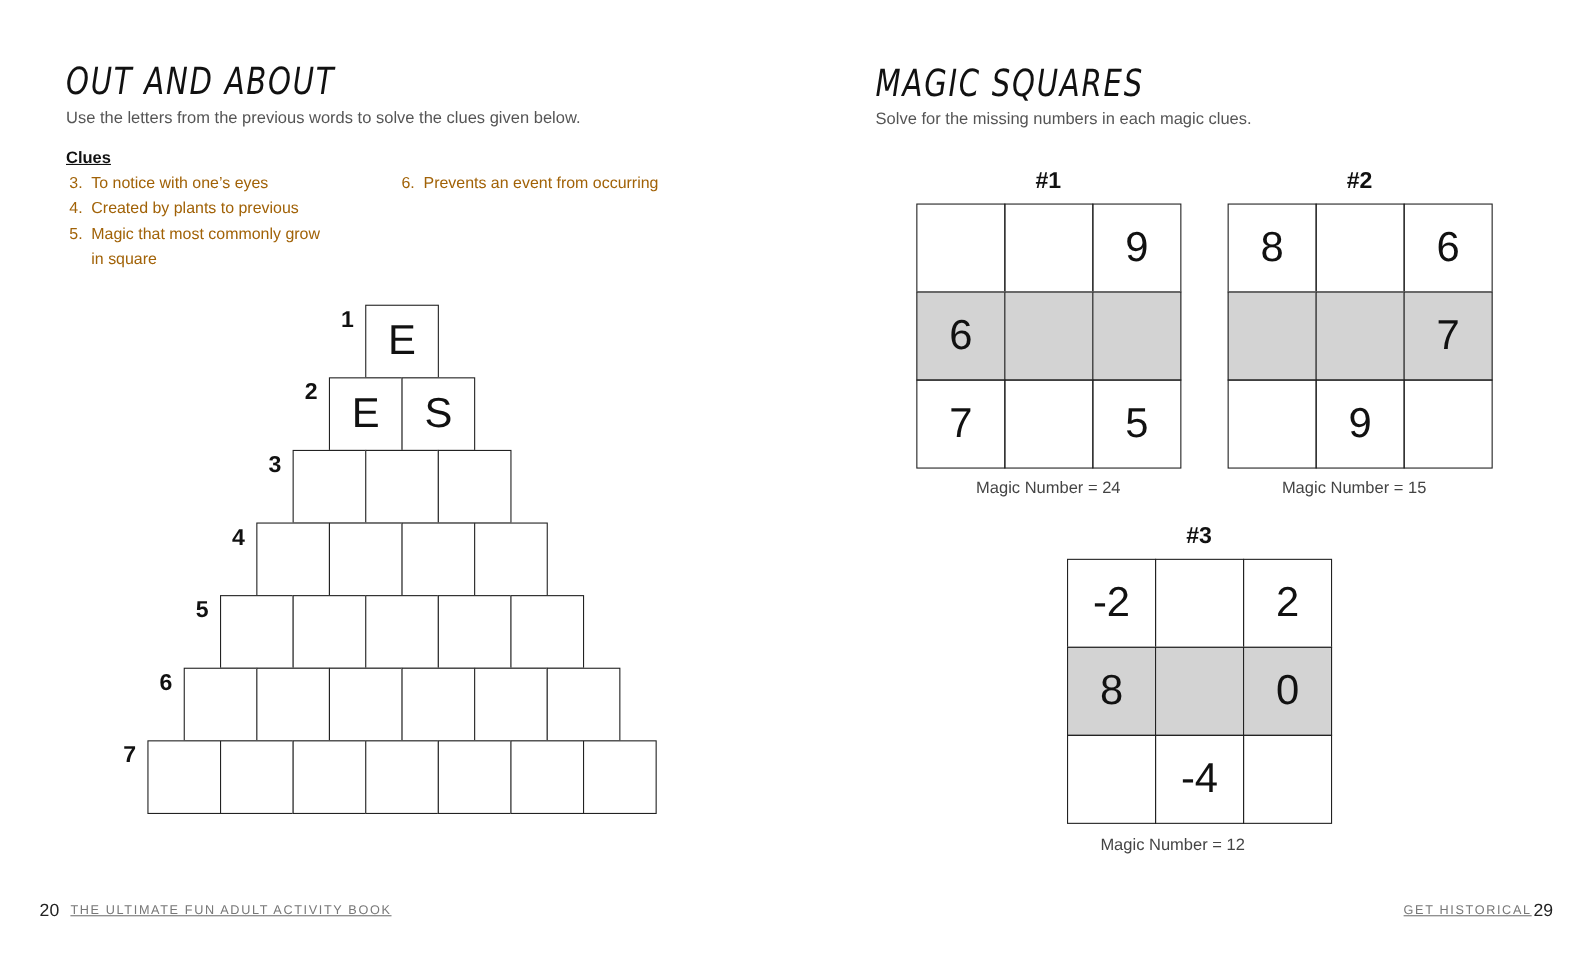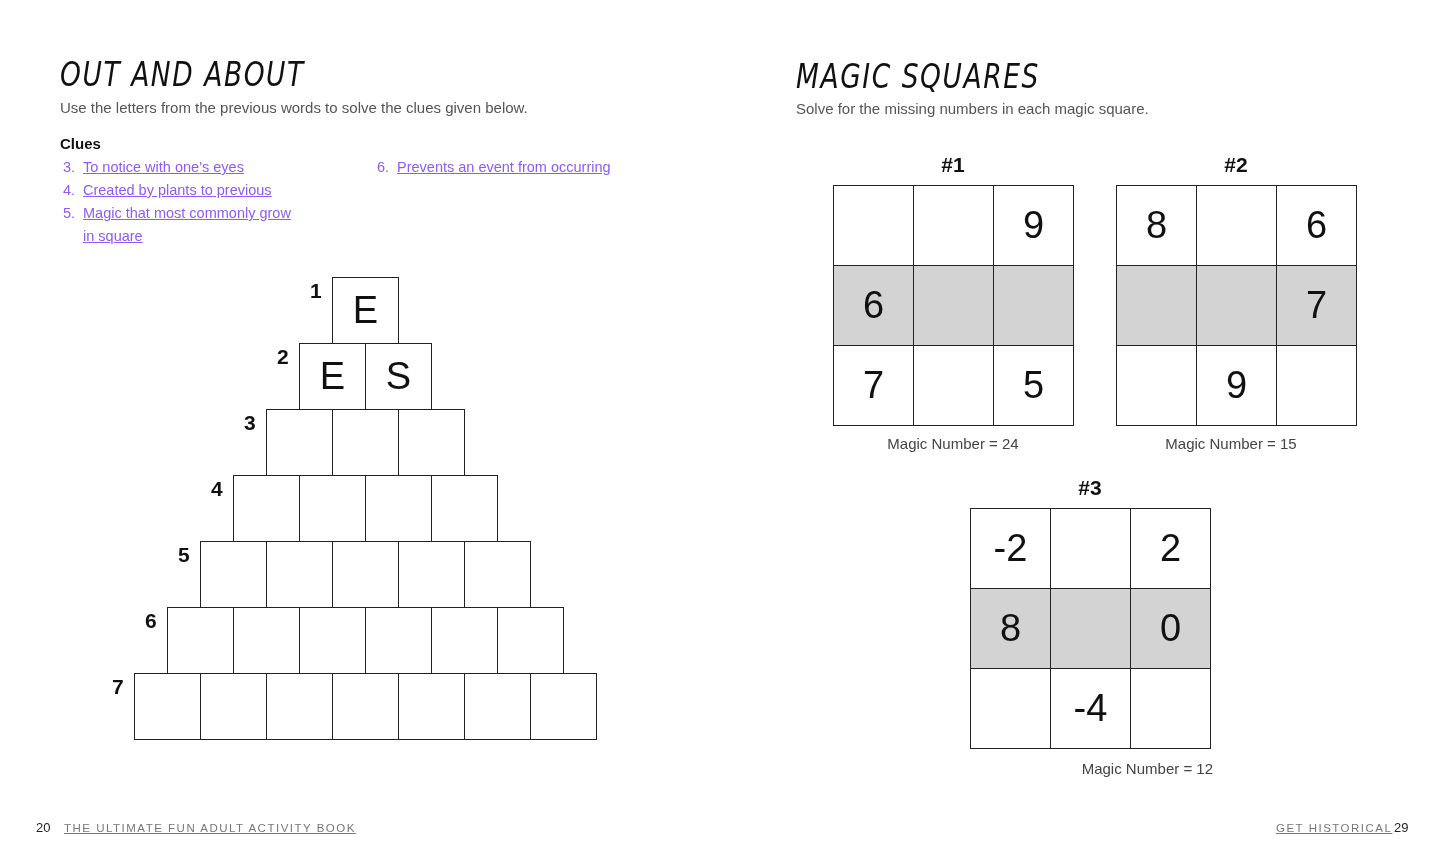--- a/index.html
+++ b/index.html
@@ -1,46 +1,46 @@
 <!DOCTYPE html>
 <html><head>
 <meta charset="utf-8">
 <style>
   html, body { margin:0; padding:0; background:#fff; }
   body { width:1445px; height:868px; position:relative; overflow:hidden; font-family:"Liberation Sans", sans-serif; color:#111; }
   .abs { position:absolute; }
   .title { font-family:"DejaVu Sans", sans-serif; font-style:italic; font-weight:300; font-size:34px; letter-spacing:2px; transform:scaleX(0.78); transform-origin:left top; color:#111; }
   .sub { font-size:15px; color:#555; }
   .clue-h { font-weight:bold; font-size:15px; color:#111; }
-  .clue { font-size:14.5px; color:#8b5cf6; line-height:23px;text-decoration:underline; }
+  .clue { font-size:14.5px; color:#a16207; line-height:23px; }
   .clue .n { display:inline-block; width:20px; }
   .cell { position:absolute; box-sizing:border-box; border:1px solid #222; background:#fff; display:flex; align-items:center; justify-content:center; font-size:38px; font-weight:300; color:#111; }
   .rownum { position:absolute; font-weight:bold; font-size:21px; color:#111; }
   .ms-label { position:absolute; font-weight:bold; font-size:21px; text-align:center; width:240px; }
   .ms-cap { position:absolute; font-size:15px; color:#444; text-align:center; width:240px; }
   .sq { position:absolute; width:241px; height:241px; }
   .sq .c { position:absolute; width:80px; height:80px; box-sizing:border-box; border:1px solid #222; display:flex; align-items:center; justify-content:center; font-size:38px; font-weight:300; }
   .sq .c.shade { background:#d3d3d3; }
   .footer { position:absolute; font-size:11.5px; letter-spacing:1.5px; color:#777;text-decoration:underline; }
-  .pgnum { position:absolute; font-size:13px; color:#222; }
+  .pgnum { position:absolute; font-size:16px; color:#222; }
 </style>
 </head>
 <body>
 
 <div class="abs title" style="left:60px;top:54px;">OUT AND ABOUT</div>
 <div class="abs sub" style="left:60px;top:99px;">Use the letters from the previous words to solve the clues given below.</div>
-<div class="abs clue-h" style="left:60px;top:135px;">Clues</div>
+<div class="abs clue-h" style="left:60px;top:135px;text-decoration:underline;">Clues</div>
 
 <div class="abs clue" style="left:63px;top:156px;">
   <div><span class="n">3.</span><span>To notice with one’s eyes</span></div>
   <div><span class="n">4.</span><span>Created by plants to previous</span></div>
   <div><span class="n">5.</span><span>Magic that most commonly grow</span></div>
   <div><span class="n"></span><span>in square</span></div>
 </div>
-<div class="abs clue" style="left:365px;top:156px;margin-left:12px;">
+<div class="abs clue" style="left:365px;top:156px;">
   <div><span class="n">6.</span><span>Prevents an event from occurring</span></div>
 </div>
 
 <div id="pyramid">
     <div class="rownum" style="left: 310px; top: 279px;">1</div>
     <div class="cell" style="left: 332px; top: 277px; width: 67px; height: 67px;">E</div>
     <div class="rownum" style="left: 277px; top: 345px;">2</div>
     <div class="cell" style="left: 299px; top: 343px; width: 67px; height: 67px;">E</div>
     <div class="cell" style="left: 365px; top: 343px; width: 67px; height: 67px;">S</div>
     <div class="rownum" style="left: 244px; top: 411px;">3</div>
@@ -72,21 +72,21 @@
     <div class="cell" style="left: 332px; top: 673px; width: 67px; height: 67px;"></div>
     <div class="cell" style="left: 398px; top: 673px; width: 67px; height: 67px;"></div>
     <div class="cell" style="left: 464px; top: 673px; width: 67px; height: 67px;"></div>
     <div class="cell" style="left: 530px; top: 673px; width: 67px; height: 67px;"></div>
   </div>
 
 <div class="pgnum" style="left:36px;top:820px;">20</div>
 <div class="footer" style="left:64px;top:822px;">THE ULTIMATE FUN ADULT ACTIVITY BOOK</div>
 
 <div class="abs title" style="left:796px;top:56px;">MAGIC SQUARES</div>
-<div class="abs sub" style="left:796px;top:100px;">Solve for the missing numbers in each magic square.</div>
+<div class="abs sub" style="left:796px;top:100px;">Solve for the missing numbers in each magic clues.</div>
 
 <div class="ms-label" style="left:833px;top:153px;">#1</div>
 <div class="sq" id="sq0" style="left:833px;top:185px;">
     <div class="c" style="left: 0px; top: 0px; width: 81px; height: 81px;"></div>
     <div class="c" style="left: 80px; top: 0px; width: 81px; height: 81px;"></div>
     <div class="c" style="left: 160px; top: 0px; width: 81px; height: 81px;">9</div>
     <div class="c shade" style="left: 0px; top: 80px; width: 81px; height: 81px;">6</div>
     <div class="c shade" style="left: 80px; top: 80px; width: 81px; height: 81px;"></div>
     <div class="c shade" style="left: 160px; top: 80px; width: 81px; height: 81px;"></div>
     <div class="c" style="left: 0px; top: 160px; width: 81px; height: 81px;">7</div>
@@ -114,16 +114,16 @@
     <div class="c" style="left: 0px; top: 0px; width: 81px; height: 81px;">-2</div>
     <div class="c" style="left: 80px; top: 0px; width: 81px; height: 81px;"></div>
     <div class="c" style="left: 160px; top: 0px; width: 81px; height: 81px;">2</div>
     <div class="c shade" style="left: 0px; top: 80px; width: 81px; height: 81px;">8</div>
     <div class="c shade" style="left: 80px; top: 80px; width: 81px; height: 81px;"></div>
     <div class="c shade" style="left: 160px; top: 80px; width: 81px; height: 81px;">0</div>
     <div class="c" style="left: 0px; top: 160px; width: 81px; height: 81px;"></div>
     <div class="c" style="left: 80px; top: 160px; width: 81px; height: 81px;">-4</div>
     <div class="c" style="left: 160px; top: 160px; width: 81px; height: 81px;"></div>
   </div>
-<div class="ms-cap" style="left:973px;top:760px;text-align:right;">Magic Number = 12</div>
+<div class="ms-cap" style="left:946px;top:760px;">Magic Number = 12</div>
 
 <div class="footer" style="left:1276px;top:822px;">GET HISTORICAL</div>
 <div class="pgnum" style="left:1394px;top:820px;">29</div>
 
 </body></html>

